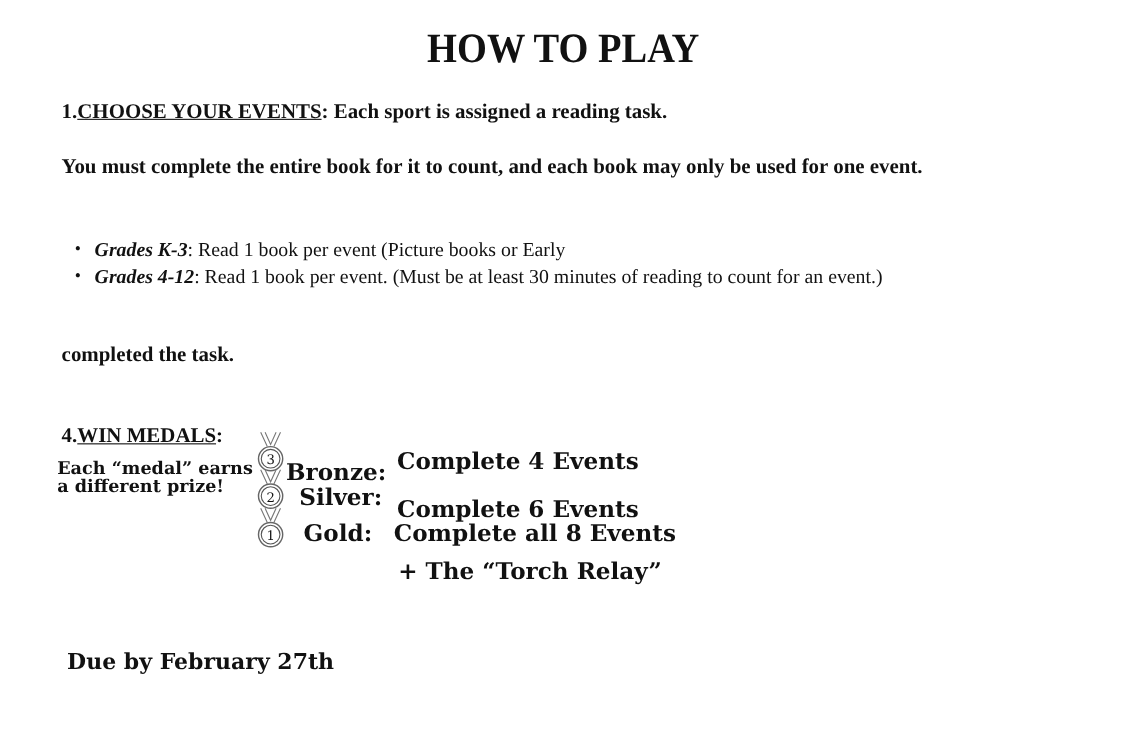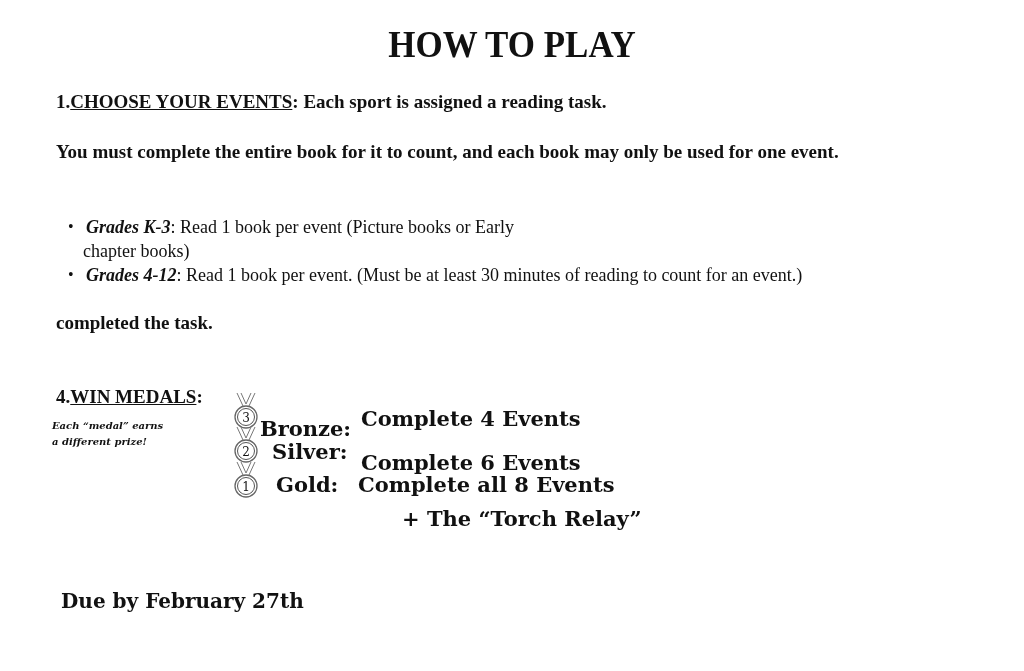--- a/index.html
+++ b/index.html
@@ -39,25 +39,24 @@
     }
     .bullet-dot {
       position: absolute;
       left: -18px;
       top: 0;
       font-size: 16px;
     }
     .bi { font-weight: bold; font-style: italic; }
     .note {
       font-family: "DejaVu Serif", serif;
-      font-style: italic;
       font-weight: bold;
-      font-size: 10px;
+      font-size: 16px;
       line-height: 16px;
-      text-align: left;
+      text-align: right;
       width: 150px;
     }
     .medal-row {
       font-family: "DejaVu Serif", serif;
       font-weight: bold;
       font-size: 21px;
       line-height: 33px;
     }
     .medal-icon {
       position: absolute;
@@ -81,21 +80,20 @@
 
 <div class="abs step" style="left:56px; top:139px;">
   <div>You must complete the entire book for it to count, and each book may only be used for one event.</div>
 </div>
 
 <div class="abs bullets" style="left:86px; top:215px;">
   <div style="position:relative;">
     <span class="bullet-dot">•</span>
     <span class="bi">Grades K-3</span><span>: Read 1 book per event (Picture books or Early</span>
   </div>
-  <div style="margin-left:-3px;">chapter books)</div>
   <div style="position:relative;">
     <span class="bullet-dot">•</span>
     <span class="bi">Grades 4-12</span><span>: Read 1 book per event. (Must be at least 30 minutes of reading to count for an event.)</span>
   </div>
 </div>
 
 <div class="abs step" style="left:56px; top:310px;">
   <div>completed the task.</div>
 </div>
 
@@ -135,15 +133,15 @@
 <div class="abs medal-row" style="left:272px; top:435px;">
   <span>Silver:</span>
 </div>
 <div class="abs medal-row" style="left:361px; top:446px;">Complete 6 Events</div>
 
 <div class="abs medal-row" style="left:276px; top:468px;">
   <span>Gold:</span>
 </div>
 <div class="abs medal-row" style="left:358px; top:468px;">Complete all 8 Events</div>
 
-<div class="abs medal-row" style="left:362px; top:502px;margin-left:40px;">+ The “Torch Relay”</div>
+<div class="abs medal-row" style="left:362px; top:502px;">+ The “Torch Relay”</div>
 
 <div class="abs due" style="left:61px; top:589px;">Due by February 27th</div>
 
 </body></html>

